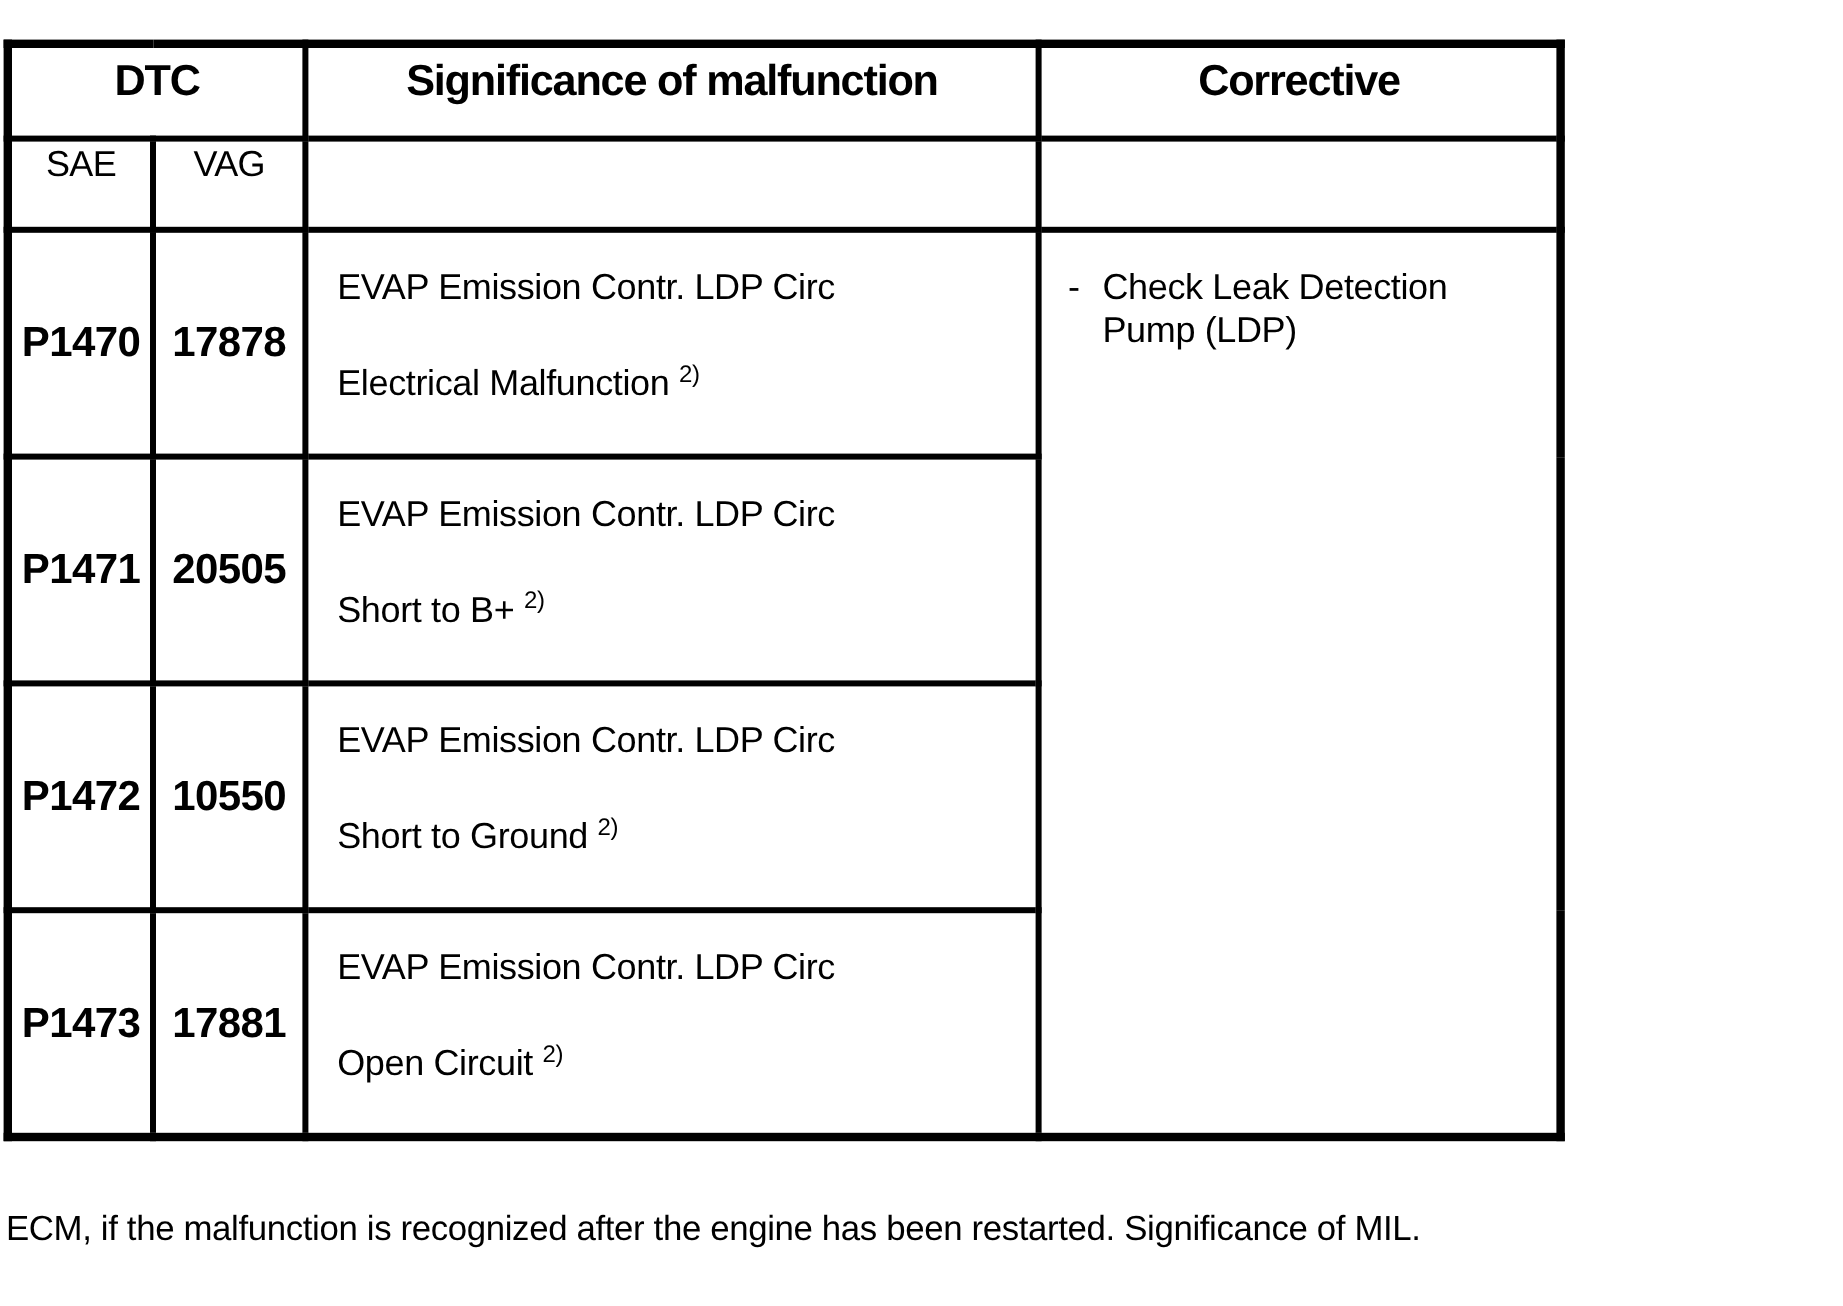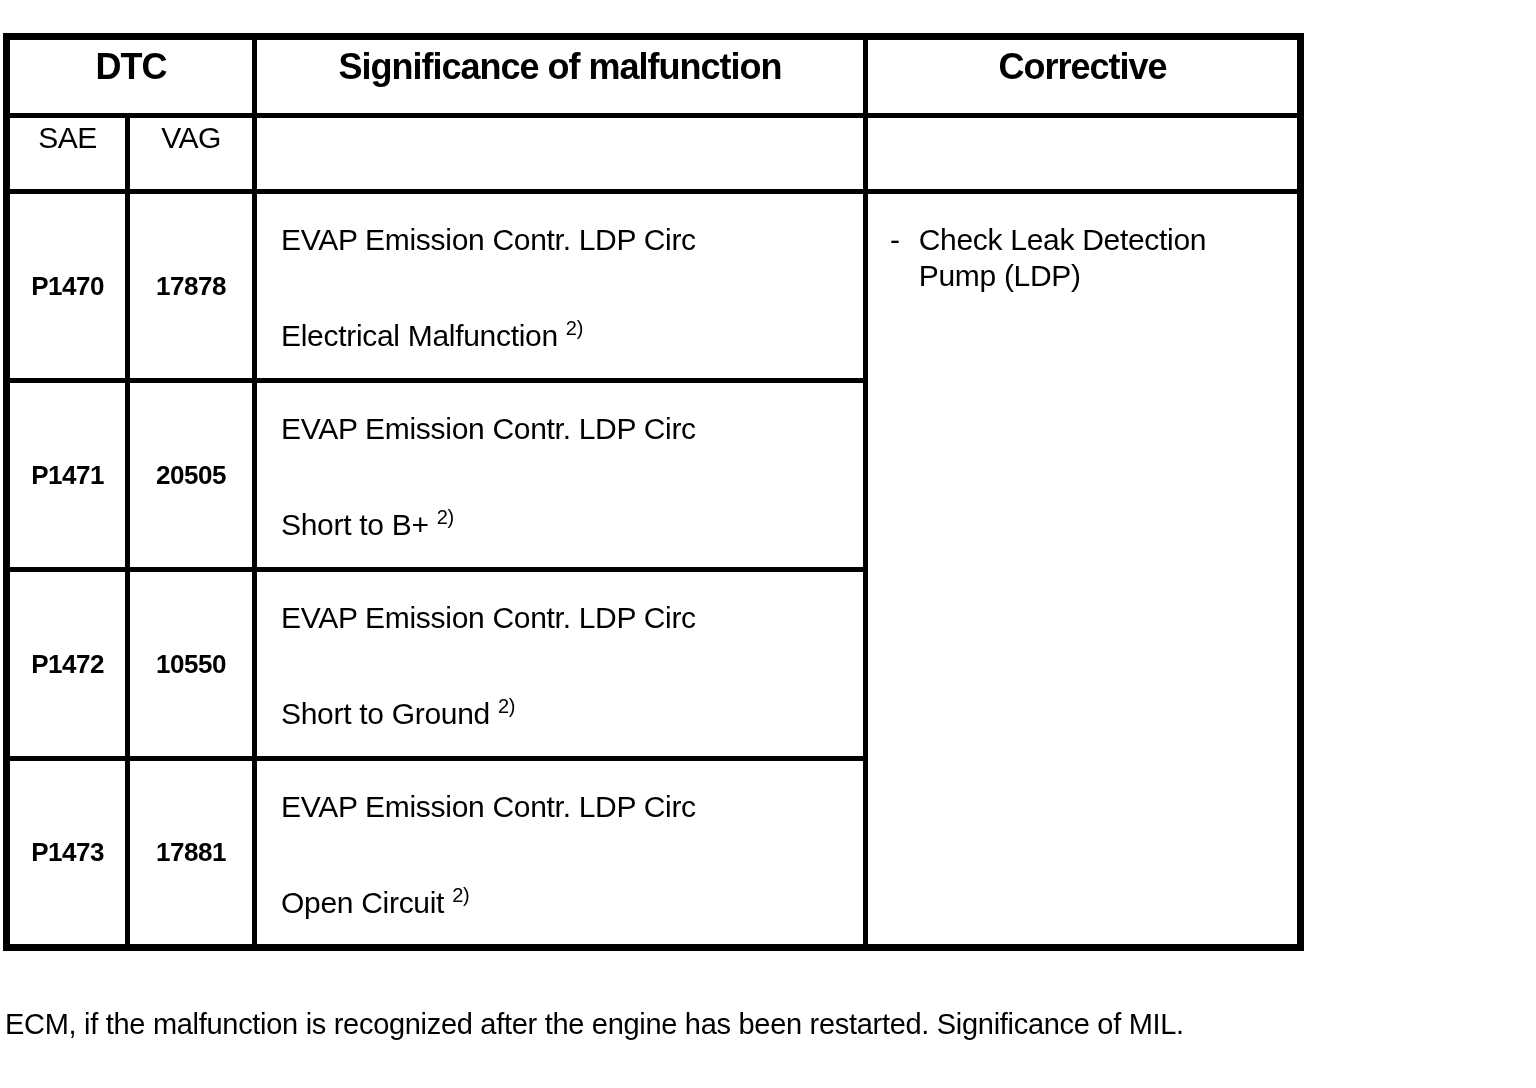--- a/index.html
+++ b/index.html
@@ -48,34 +48,34 @@
     letter-spacing: -1px;
   }
   td.sub {
     font-size: 30px;
     text-align: center;
     vertical-align: top;
     padding-top: 3px;
     letter-spacing: -0.5px;
   }
   td.code {
-    font-size: 26px;
+    font-size: 35px;
     font-weight: bold;
     text-align: center;
     vertical-align: middle;
     letter-spacing: -0.5px;
   }
   td.desc {
     font-size: 30px;
     vertical-align: top;
     padding: 28px 12px 0 24px;
     letter-spacing: -0.3px;
     line-height: 36px;
   }
-  .dline2 { margin-top: 60px; }
+  .dline2 { margin-top: 44px; }
 
   sup.fn {
     font-size: 20px;
     vertical-align: super;
     line-height: 0;
     margin-left: 8px;
   }
 
   td.corr {
     font-size: 30px;

